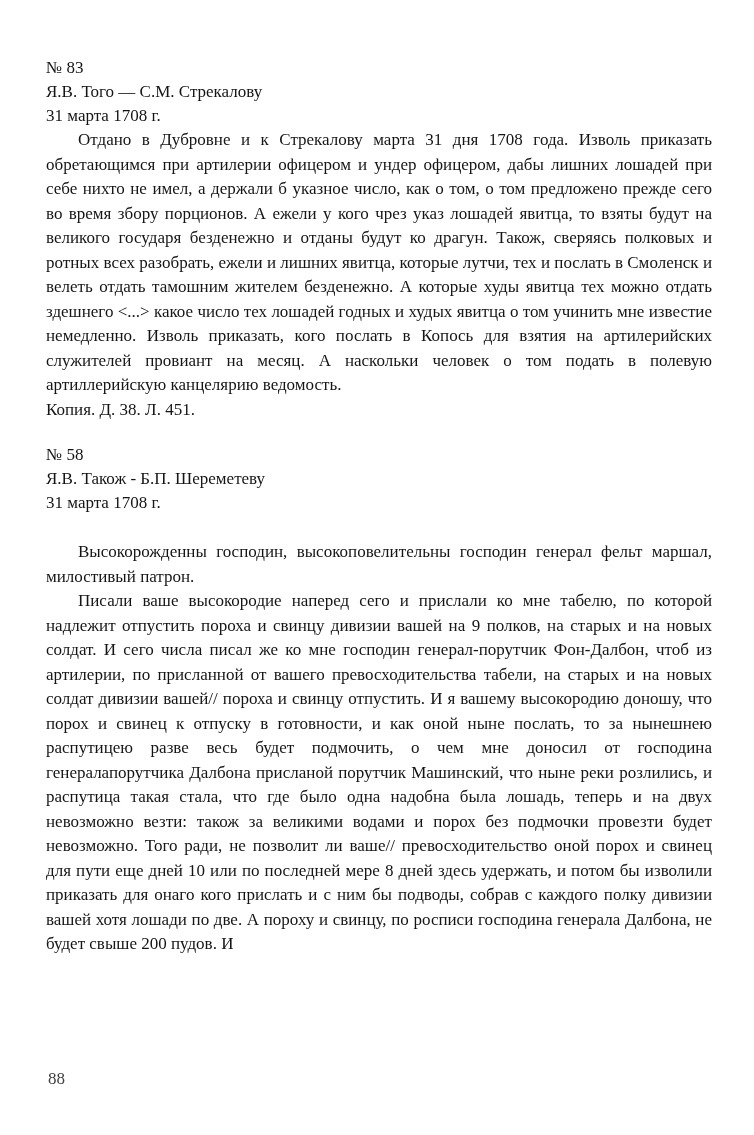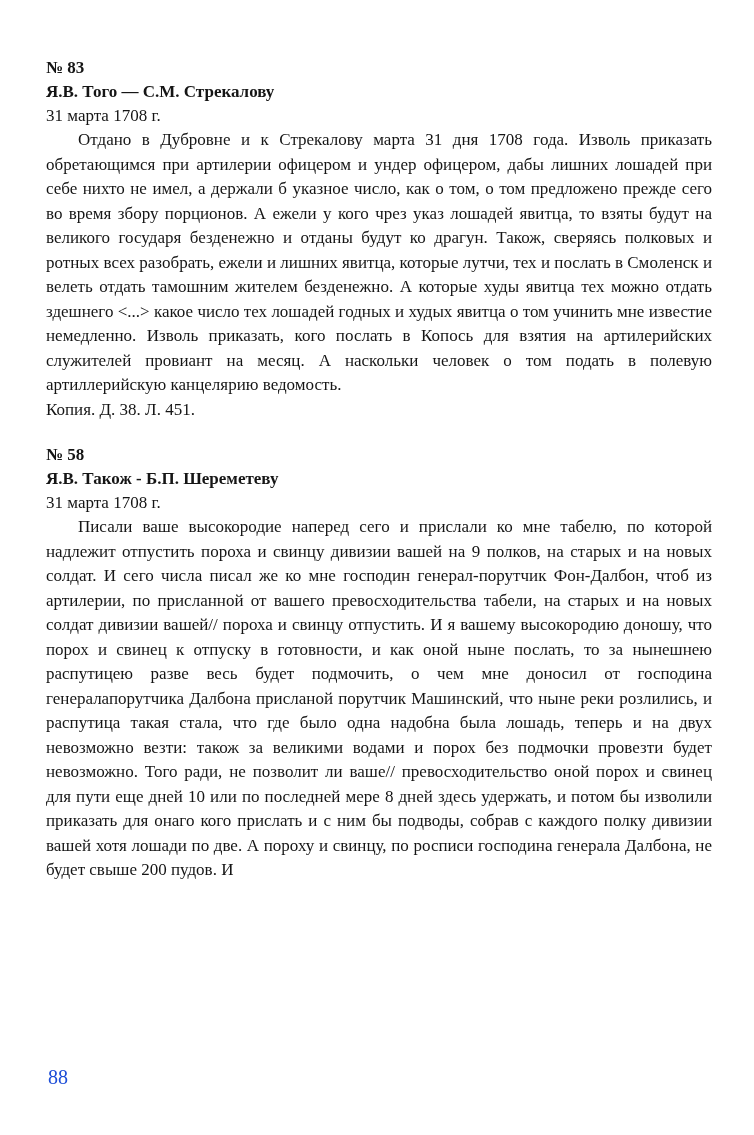--- a/index.html
+++ b/index.html
@@ -23,21 +23,21 @@
     position: absolute;
     top: 56px;
     left: 46px;
     right: 42px;
   }
   .letter-head div {
     font-size: 17px;
     line-height: 24px;
   }
   .letter-number, .letter-title {
-    font-weight: bold;
+    font-weight: normal;
   }
   .para {
     margin: 0;
     font-size: 17px;
     line-height: 24.5px;
     text-align: justify;
     text-indent: 32px;
   }
   .salutation {
     margin-top: 25px;
@@ -49,22 +49,22 @@
     text-align: left;
     text-indent: 0;
   }
   .letter + .letter {
     margin-top: 21px;
   }
   .page-number {
     position: absolute;
     left: 48px;
     bottom: 46px;
-    font-size: 20px;
-    color: #1d4ed8;
+    font-size: 17px;
+    color: #404040;
   }
 </style>
 </head>
 <body>
 
 <div class="page">
   <div class="content">
 
     <section class="letter">
       <div class="letter-head">
@@ -75,19 +75,20 @@
       <p class="para">Отдано в Дубровне и к Стрекалову марта 31 дня 1708 года. Изволь приказать обретающимся при артилерии офицером и ундер офицером, дабы лишних лошадей  при себе нихто не имел, а держали б указное число, как о том, о том предложено прежде сего во время збору порционов. А ежели у кого чрез указ лошадей явитца, то взяты будут на великого государя безденежно и отданы будут ко драгун. Також, сверяясь полковых и ротных всех разобрать, ежели и лишних явитца, которые лутчи, тех и послать в Смоленск и велеть отдать тамошним жителем безденежно. А которые худы явитца тех можно отдать здешнего &lt;...&gt; какое число тех лошадей годных и худых явитца о том учинить мне известие немедленно. Изволь приказать, кого послать в Копось для взятия на артилерийских служителей провиант на месяц. А наскольки человек о том подать в полевую артиллерийскую канцелярию ведомость.</p>
       <p class="archive-ref">Копия. Д. 38. Л. 451.</p>
     </section>
 
     <section class="letter">
       <div class="letter-head">
         <div class="letter-number">№ 58</div>
         <div class="letter-title">Я.В. Також - Б.П. Шереметеву</div>
         <div class="letter-date">31 марта 1708 г.</div>
       </div>
+      <p class="para salutation">Высокорожденны господин, высокоповелительны господин генерал фельт маршал, милостивый патрон.</p>
       <p class="para">Писали ваше высокородие наперед сего и прислали ко мне табелю, по которой надлежит отпустить пороха и свинцу дивизии вашей на 9 полков, на старых и на новых солдат. И сего числа писал же ко мне господин генерал-порутчик Фон-Далбон, чтоб из артилерии, по присланной от вашего превосходительства табели, на старых и на новых солдат дивизии вашей// пороха и свинцу отпустить. И я вашему высокородию доношу, что порох и свинец к отпуску в готовности, и как оной ныне послать, то за нынешнею распутицею разве весь будет подмочить, о чем мне доносил от господина генералапорутчика Далбона присланой порутчик Машинский, что ныне  реки  розлились, и распутица такая стала, что где было одна надобна  была лошадь, теперь и на двух невозможно везти: також за великими водами и порох без подмочки провезти будет невозможно. Того ради, не позволит  ли ваше// превосходительство оной порох и свинец для  пути еще дней 10 или по последней мере 8 дней здесь удержать, и потом бы изволили приказать для онаго кого прислать и с ним бы подводы, собрав с каждого полку дивизии вашей  хотя лошади по две. А пороху и свинцу, по росписи господина генерала Далбона, не будет свыше 200 пудов. И</p>
     </section>
 
   </div>
 
   <div class="page-number">88</div>
 </div>
 
 </body></html>

